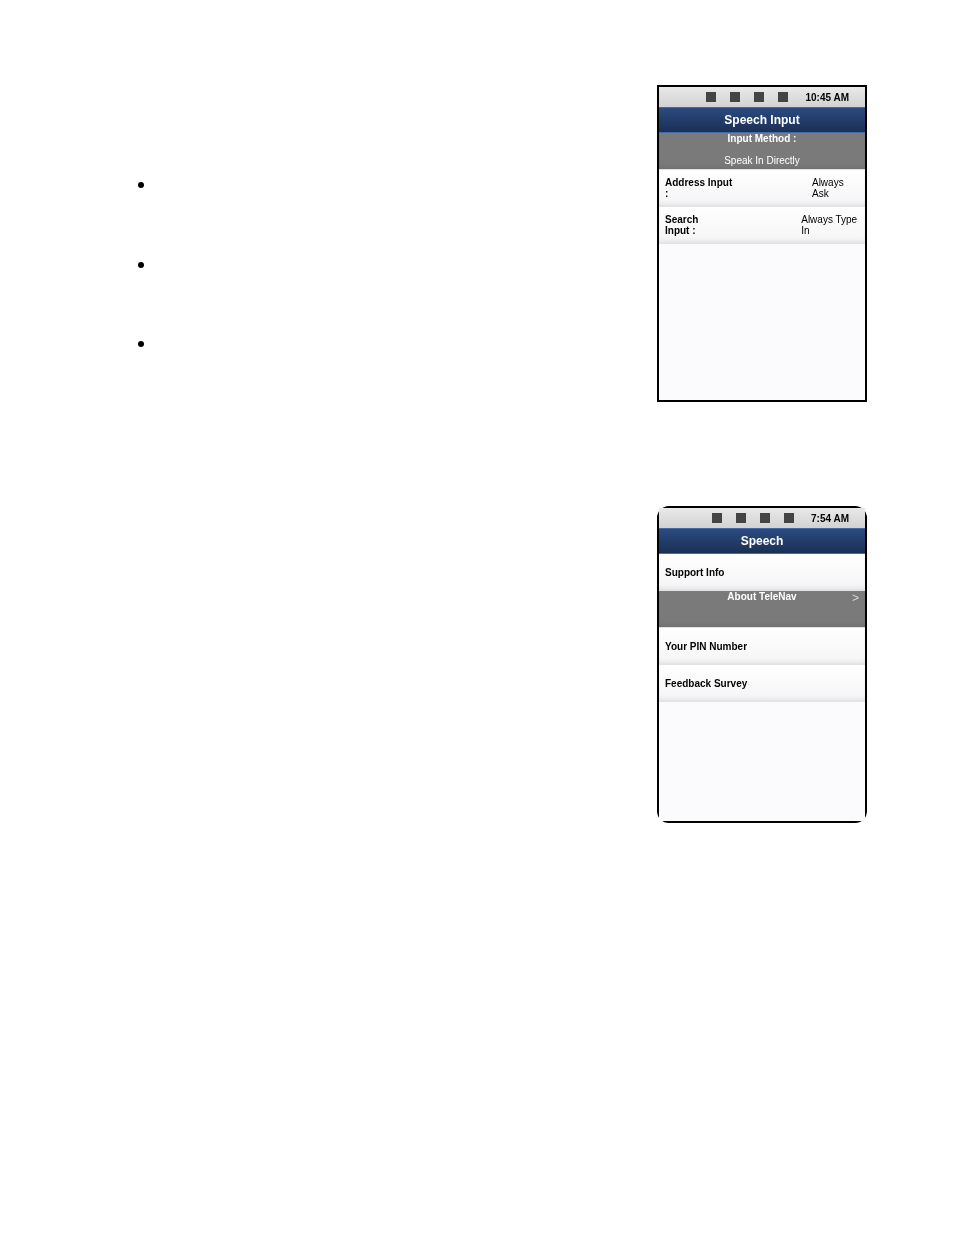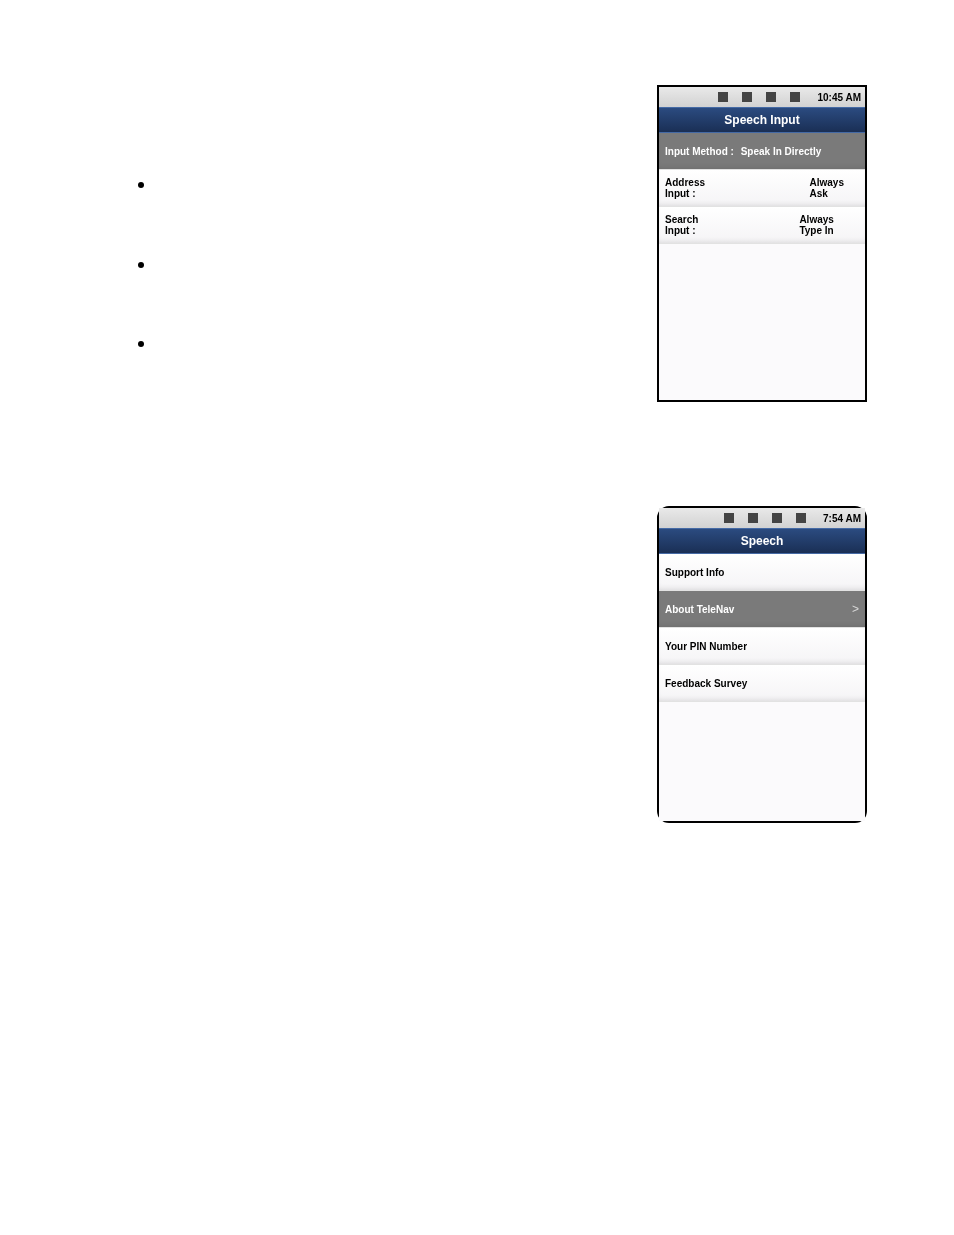--- a/index.html
+++ b/index.html
@@ -55,21 +55,21 @@
   }
   .phone-1 { left: 657px; top: 85px; height: 317px; }
   .phone-2 { left: 657px; top: 506px; height: 317px; border-radius: 12px; }
 
   .statusbar {
     height: 20px;
     background: linear-gradient(#e9e9e9, #d2d2d2);
     display: flex;
     align-items: center;
     justify-content: flex-end;
-    padding-right: 4px;
+    padding-right: 16px;
     font-size: 10px;
     font-weight: bold;
     color: #000;
     gap: 14px;
   }
   .statusbar .icon-box {
     width: 10px;
     height: 10px;
     background: #444;
     display: inline-block;
@@ -97,29 +97,30 @@
     font-size: 10px;
     position: relative;
   }
   .row-sep {
     border-bottom: 1px solid #e2e2e2;
     box-shadow: inset 0 -4px 6px -4px rgba(0,0,0,0.15);
   }
   .row-dark {
     background: #7a7a7a;
     color: #fff;
+    flex-direction: column;
   }
   .row-light {
     background: linear-gradient(#ffffff, #f5f4f6);
     color: #000;
     gap: 36px;
   }
   .row .label { font-weight: bold; }
   .row .sep { margin: 0 2px; }
-  .row .value { font-weight: bold; }
+  .row .value { font-weight: normal; }
   .row .chevron {
     position: absolute;
     right: 6px;
     color: #d8d8d8;
     font-size: 12px;
   }
   .phone-body-fill {
     background: #fbfafc;
     flex: 1;
   }

